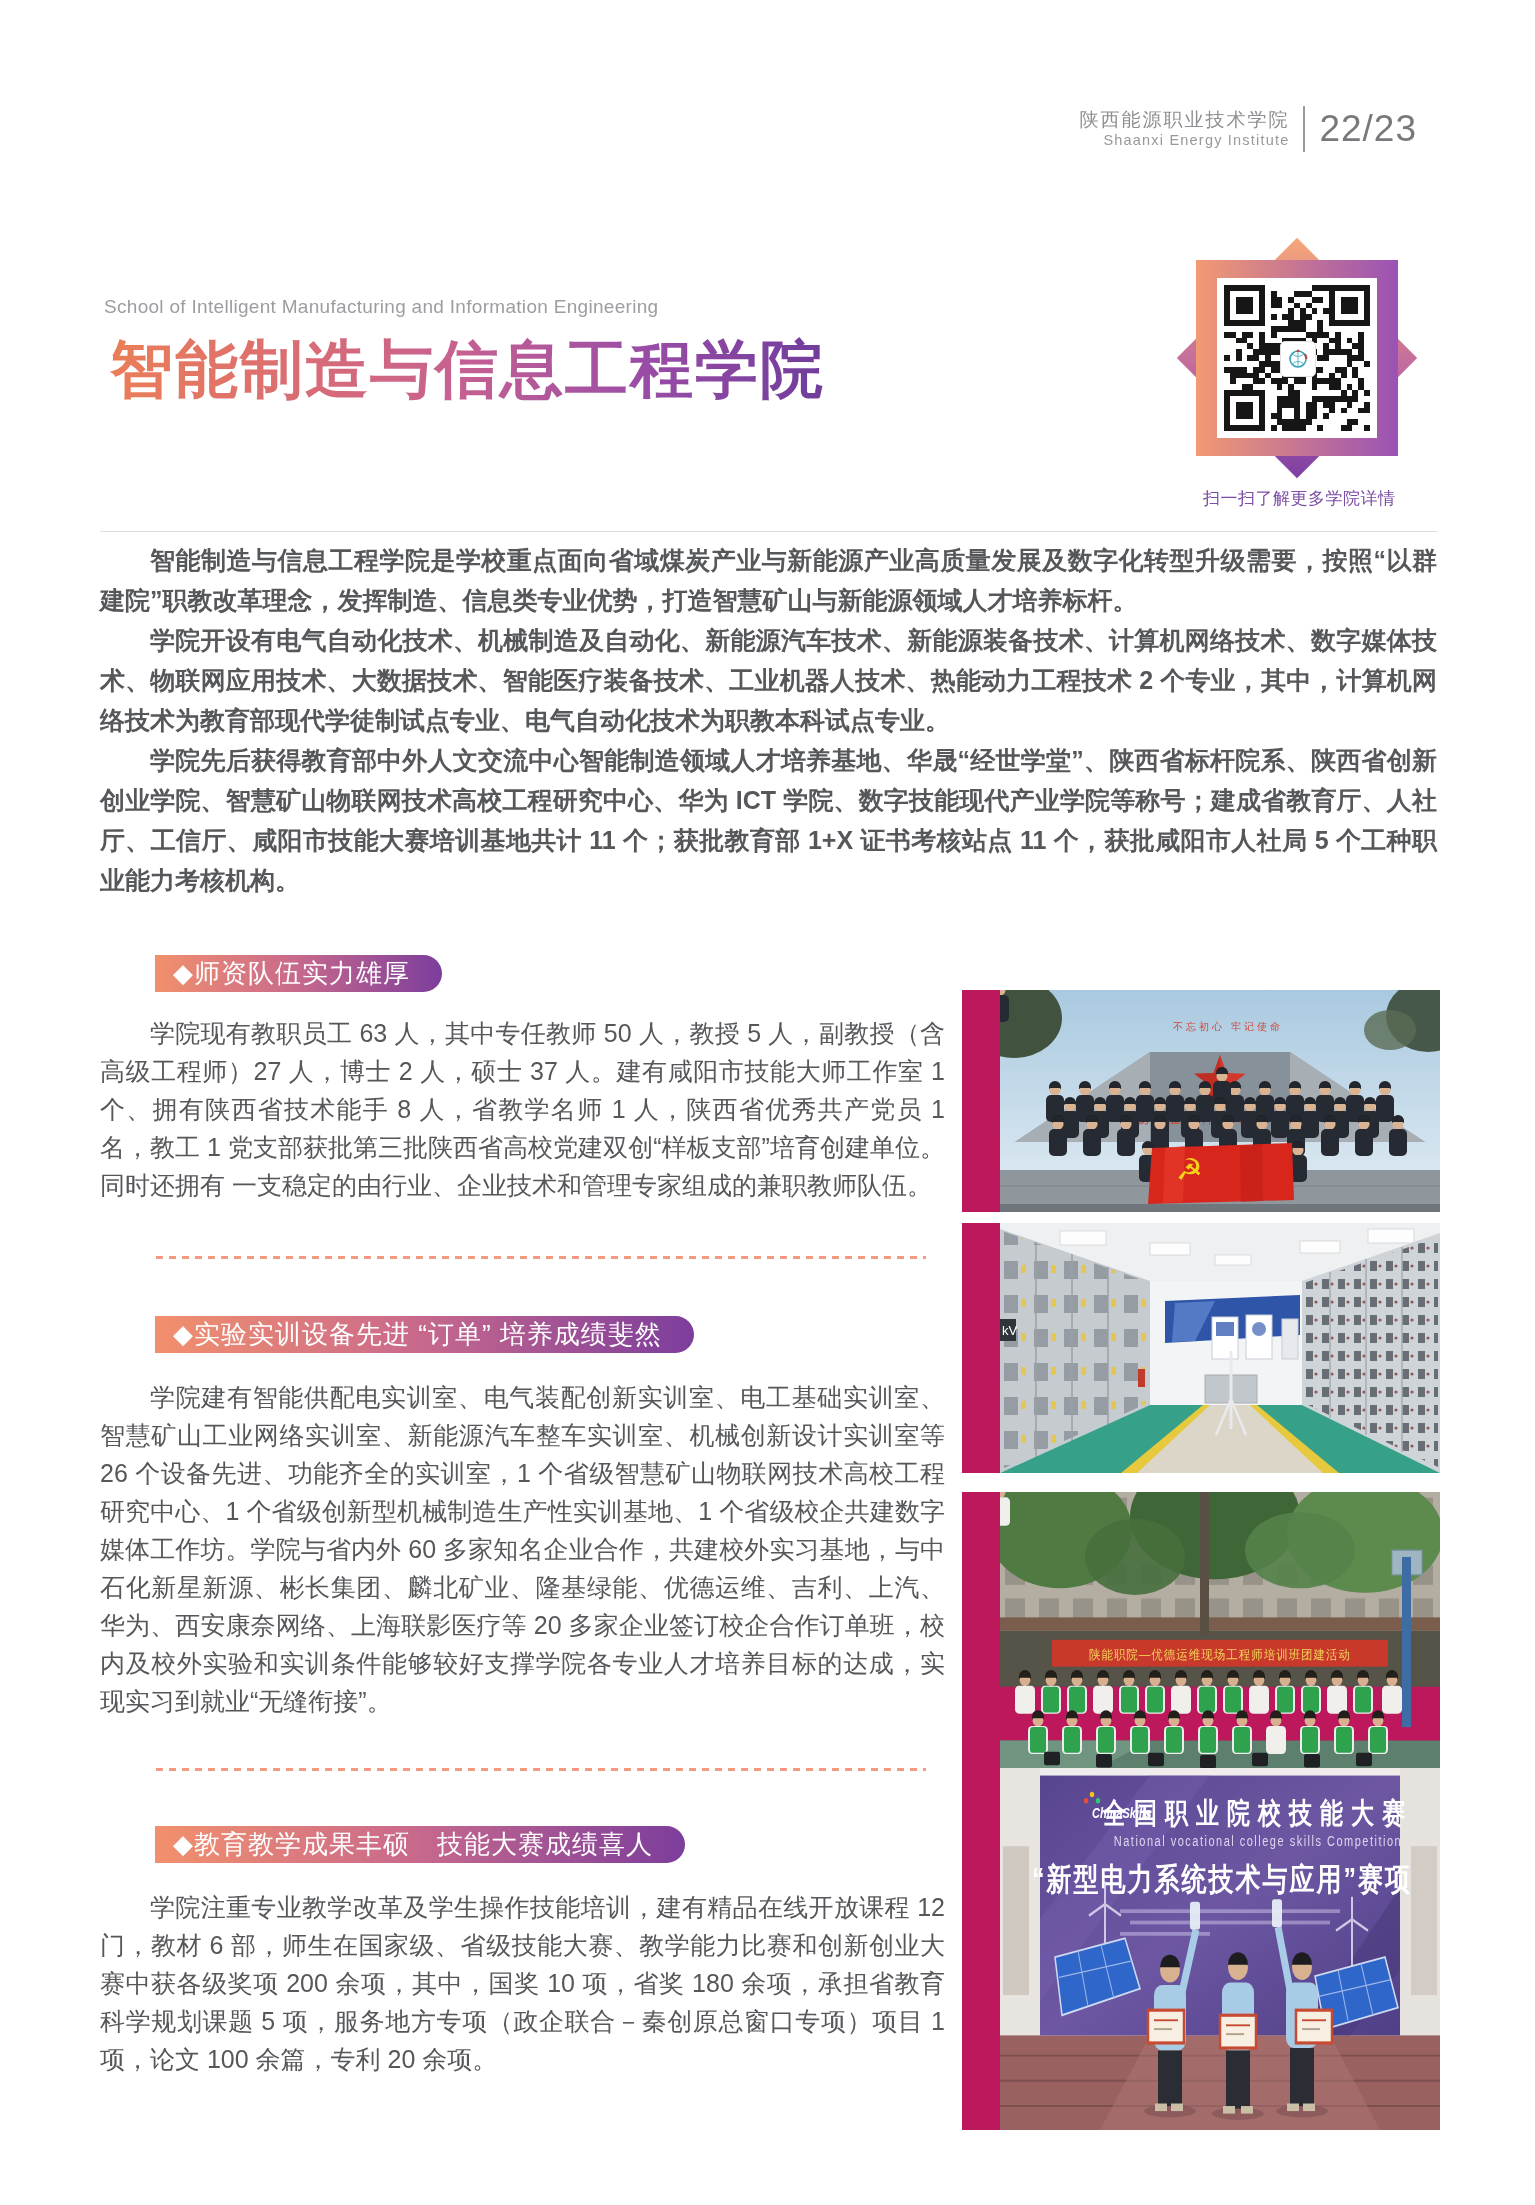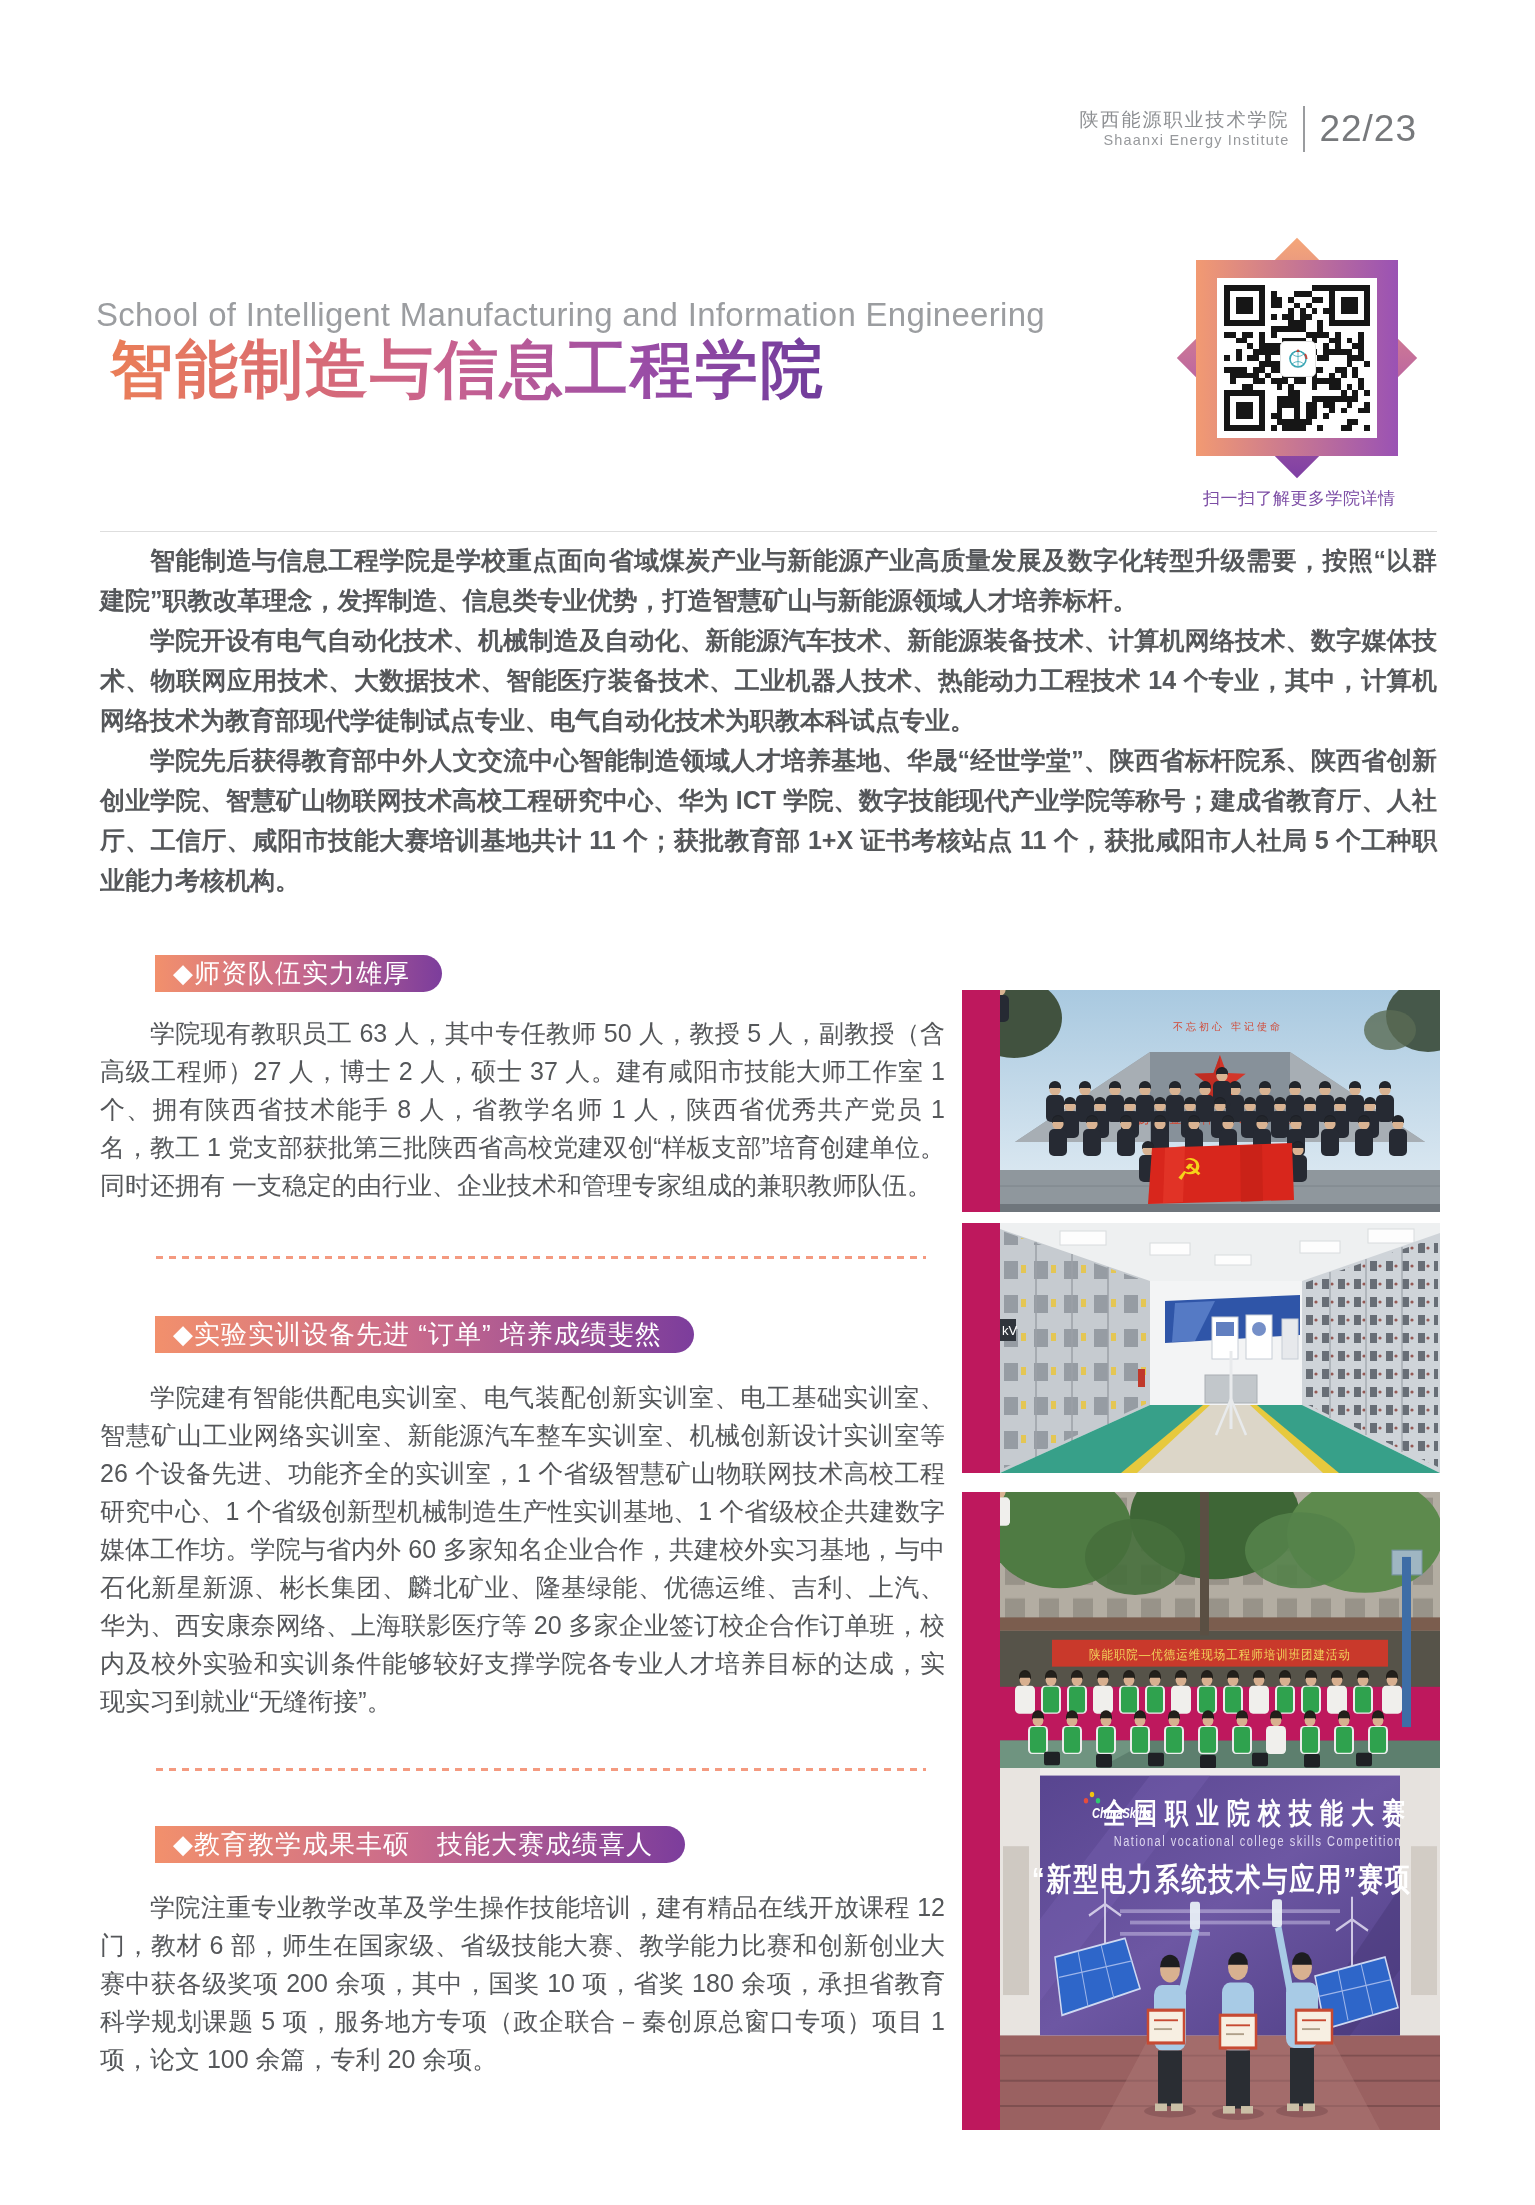--- a/index.html
+++ b/index.html
@@ -8,21 +8,21 @@
 
   
   .hdr{position:absolute;top:106px;right:118px;display:flex;align-items:center;gap:14px;}
   .hdr-school{text-align:right;line-height:1.2;}
   .hdr-cn{font-size:19px;letter-spacing:2px;color:#8d8f92;}
   .hdr-en{font-size:14.5px;letter-spacing:1.2px;color:#97999c;}
   .hdr-div{width:2px;height:46px;background:#9a9c9f;}
   .hdr-page{font-size:37px;color:#77797c;letter-spacing:1px;}
 
   
-  .title-en{position:absolute;left:96px;top:296px;font-size:33px;color:#9b9da0;letter-spacing:0.3px;}
+  .title-en{position:absolute;left:104px;top:296px;font-size:19px;color:#9b9da0;letter-spacing:0.3px;}
   .title-cn{position:absolute;left:110px;top:327px;font-size:63px;font-weight:bold;letter-spacing:2px;
             background:linear-gradient(92deg,#ea7e57 0%,#dd6f6e 22%,#c76190 48%,#9b4da6 74%,#6f3c9b 100%);
             -webkit-background-clip:text;background-clip:text;color:transparent;}
 
   
   .qr-wrap{position:absolute;left:1175px;top:236px;width:244px;height:244px;}
   .qr-diamond{position:absolute;left:37px;top:37px;width:170px;height:170px;transform:rotate(45deg);
               background:linear-gradient(135deg,#f5a678 0%,#c06a9e 55%,#7e3fa4 100%);}
   .qr-frame{position:absolute;left:21px;top:24px;width:202px;height:196px;
             background:linear-gradient(90deg,#f29a72,#9a52b4);}
@@ -714,21 +714,21 @@
         <path d="M19,7 a9,9 0 0 1 1.5,5" fill="none" stroke="#c4453a" stroke-width="2"></path>
       </svg>
     </div>
   </div>
   <div class="qr-caption">扫一扫了解更多学院详情</div>
 
   <div class="rule-top"></div>
 
   <div class="intro">
     <p>智能制造与信息工程学院是学校重点面向省域煤炭产业与新能源产业高质量发展及数字化转型升级需要，按照“以群建院”职教改革理念，发挥制造、信息类专业优势，打造智慧矿山与新能源领域人才培养标杆。</p>
-    <p>学院开设有电气自动化技术、机械制造及自动化、新能源汽车技术、新能源装备技术、计算机网络技术、数字媒体技术、物联网应用技术、大数据技术、智能医疗装备技术、工业机器人技术、热能动力工程技术 14 个专业，其中，计算机网络技术为教育部现代学徒制试点专业、电气自动化技术为职教本科试点专业。</p>
+    <p>学院开设有电气自动化技术、机械制造及自动化、新能源汽车技术、新能源装备技术、计算机网络技术、数字媒体技术、物联网应用技术、大数据技术、智能医疗装备技术、工业机器人技术、热能动力工程技术 2 个专业，其中，计算机网络技术为教育部现代学徒制试点专业、电气自动化技术为职教本科试点专业。</p>
     <p>学院先后获得教育部中外人文交流中心智能制造领域人才培养基地、华晟“经世学堂”、陕西省标杆院系、陕西省创新创业学院、智慧矿山物联网技术高校工程研究中心、华为 ICT 学院、数字技能现代产业学院等称号；建成省教育厅、人社厅、工信厅、咸阳市技能大赛培训基地共计 11 个；获批教育部 1+X 证书考核站点 11 个，获批咸阳市人社局 5 个工种职业能力考核机构。</p>
   </div>
 
   <div class="banner" style="top:955px;">◆师资队伍实力雄厚</div>
   <div class="section-body" style="top:1014px;">
     <p>学院现有教职员工 63 人，其中专任教师 50 人，教授 5 人，副教授（含高级工程师）27 人，博士 2 人，硕士 37 人。建有咸阳市技能大师工作室 1 个、拥有陕西省技术能手 8 人，省教学名师 1 人，陕西省优秀共产党员 1 名，教工 1 党支部获批第三批陕西省高校党建双创“样板支部”培育创建单位。同时还拥有 一支稳定的由行业、企业技术和管理专家组成的兼职教师队伍。</p>
   </div>
 
   <div class="dashed" style="top:1256px;"></div>
 

